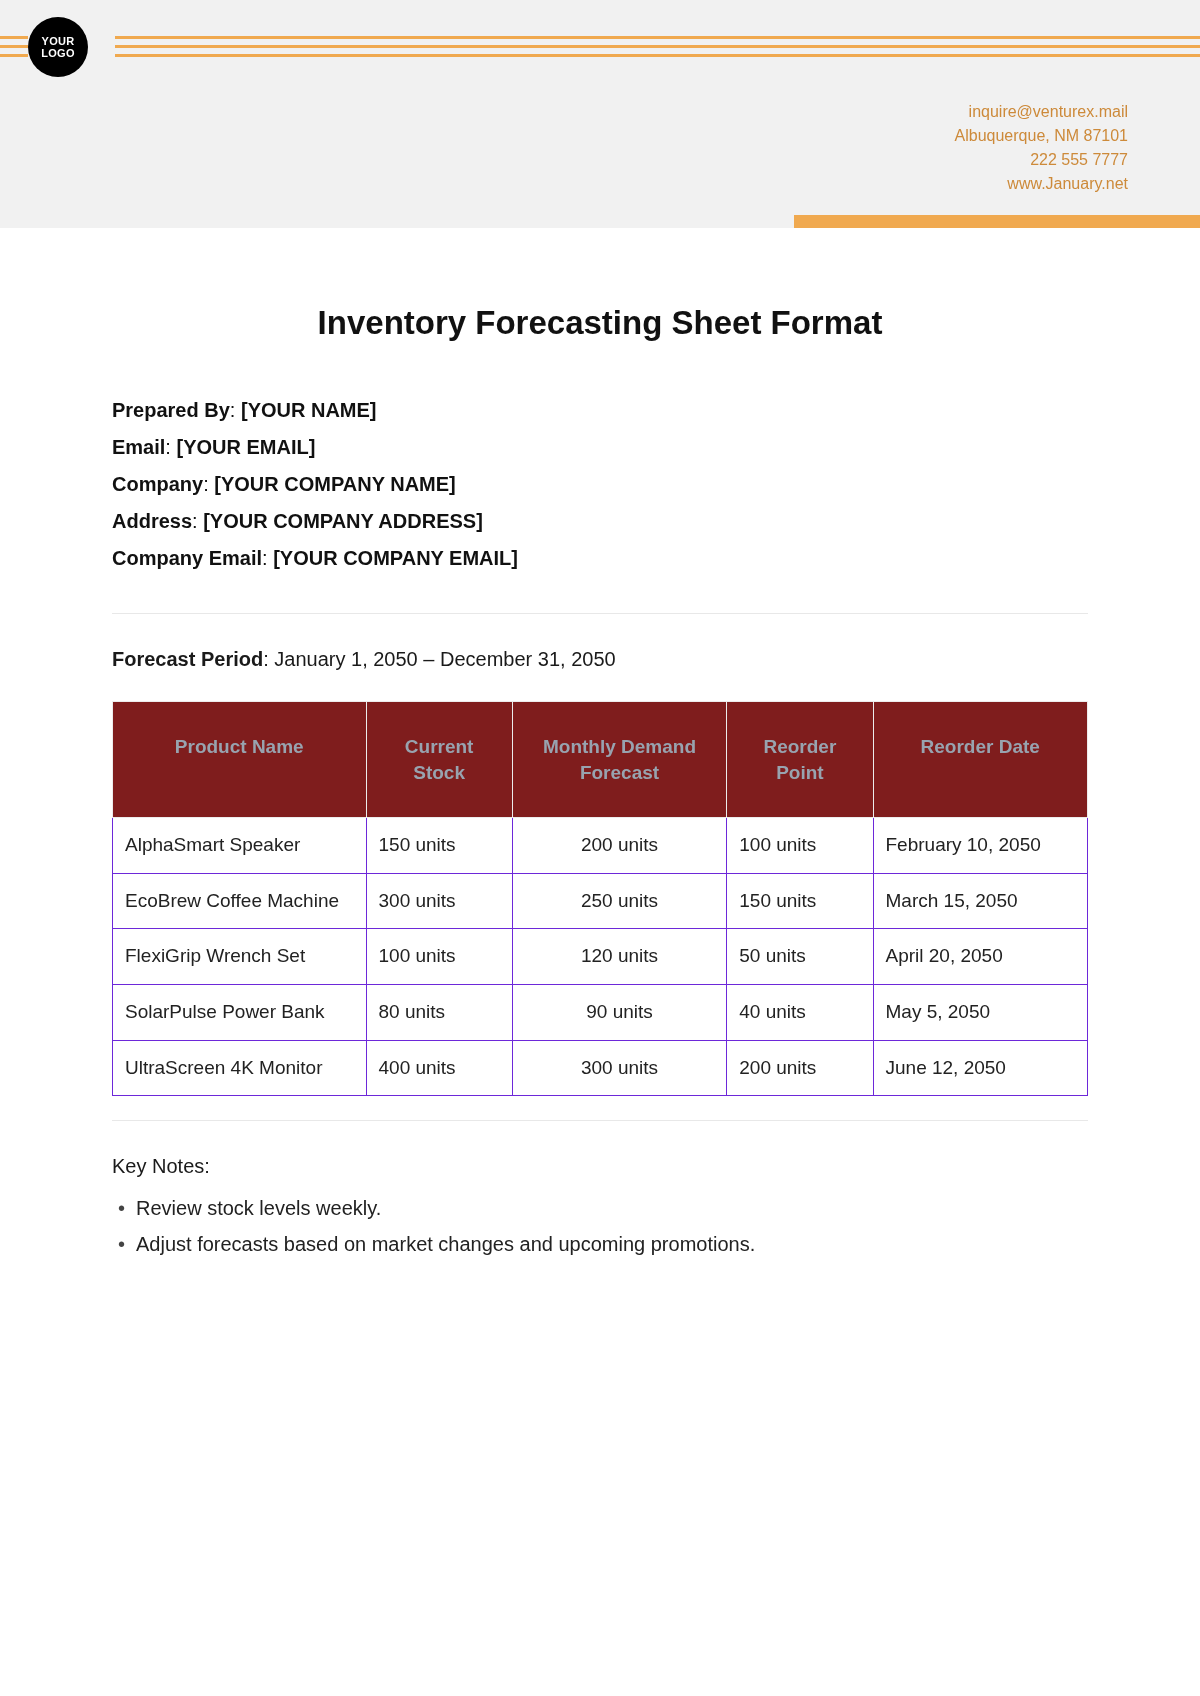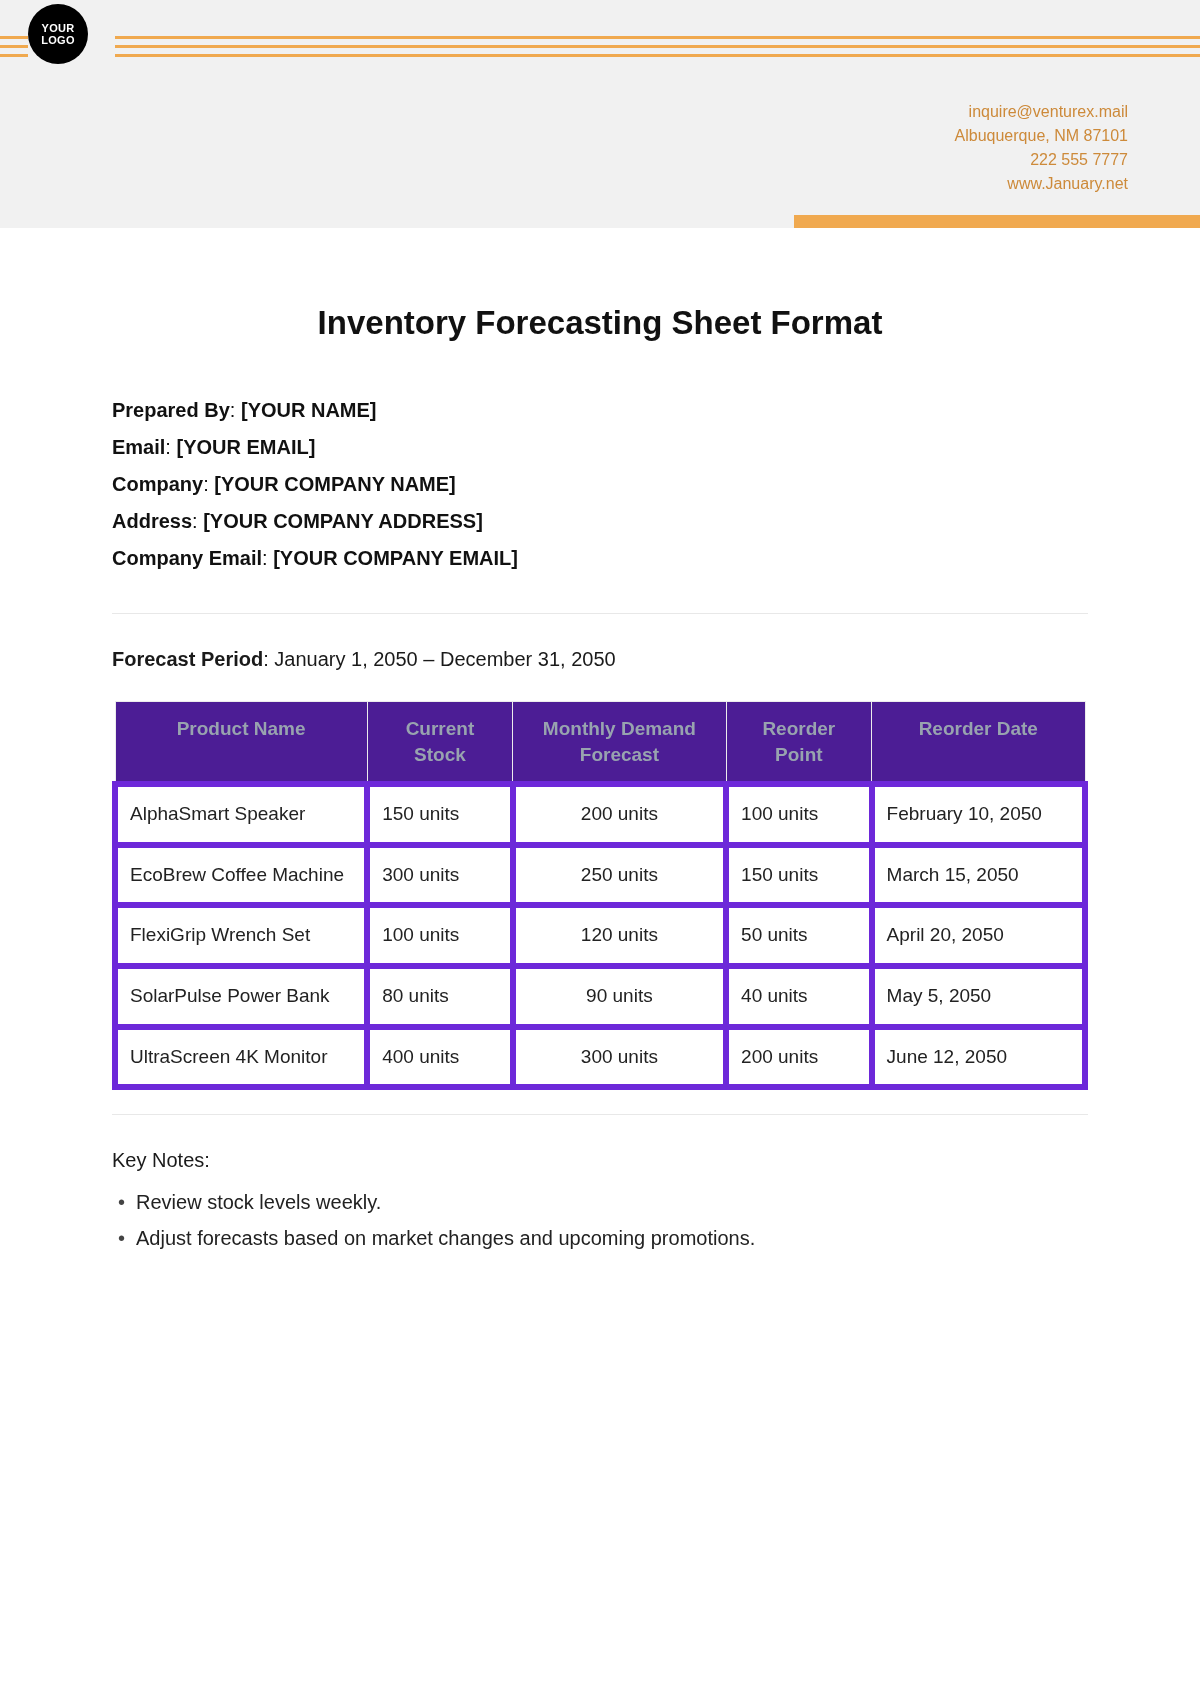--- a/index.html
+++ b/index.html
@@ -21,21 +21,21 @@
     top: 36px;
     width: 100%;
     pointer-events: none;
   }
   .stripe { height: 3px; background: #f0a94f; margin-bottom: 6px; }
   .stripes-left .stripe { width: 28px; position: absolute; left: 0; }
   .stripes-right .stripe { width: 1085px; position: absolute; right: 0; }
   .logo-circle {
     position: absolute;
     left: 28px;
-    top: 4px;
+    top: 17px;
     width: 60px;
     height: 60px;
     border-radius: 50%;
     background: #000;
     color: #fff;
     display: flex;
     align-items: center;
     justify-content: center;
     text-align: center;
     font-size: 11px;
@@ -87,31 +87,31 @@
     font-size: 20px;
     margin-bottom: 30px;
   }
   .period .label { font-weight: 700; }
   table.forecast {
     width: 100%;
     border-collapse: collapse;
     font-size: 19px;
   }
   table.forecast th {
-    background: #4c1d95;
+    background: #7f1d1d;
     color: #98a3af;
     font-weight: 700;
     text-align: center;
-    padding: 14px 10px;
+    padding: 32px 10px;
     border: 1px solid #ececec;
     vertical-align: top;
     line-height: 1.35;
   }
   table.forecast td {
-    border: 6px solid #6d28d9;
+    border: 1px solid #6d28d9;
     padding: 14px 12px;
     vertical-align: top;
     line-height: 1.4;
     color: #222;
     margin-left: 40px;
   }
   table.forecast td.cnum { text-align: left; }
   .notes-block { margin-top: 6px; }
   .notes-title { font-size: 20px; font-weight: 400; margin-bottom: 12px; }
   ul.notes {

